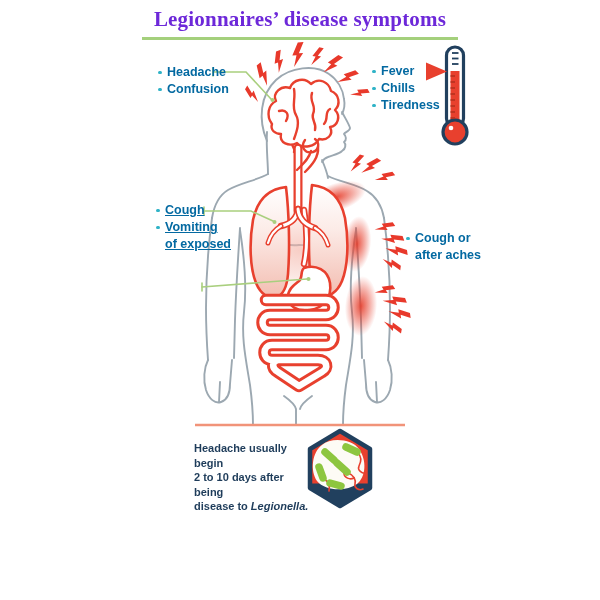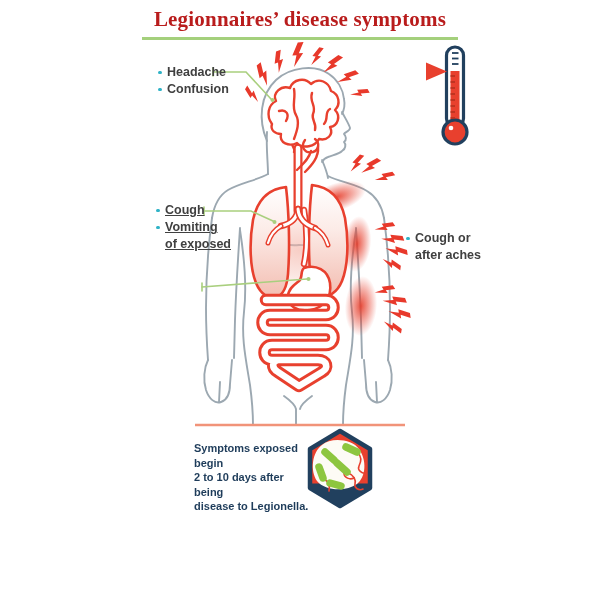--- a/index.html
+++ b/index.html
@@ -1,28 +1,28 @@
 <!DOCTYPE html>
 <html><head>
 <meta charset="utf-8">
 <style>
   html,body{margin:0;padding:0;background:#ffffff;}
   #stage{position:relative;width:600px;height:600px;background:#ffffff;overflow:hidden;
          font-family:"Liberation Sans",sans-serif;}
   #art{position:absolute;left:0;top:0;}
   .title{position:absolute;left:0;right:0;top:6px;text-align:center;
-         font:700 21px/26px "Liberation Serif",serif;color:#b91c1c;letter-spacing:.2px;}
+         font:700 21px/26px "Liberation Serif",serif;color:#6d28d9;letter-spacing:.2px;}
   .title-underline{position:absolute;left:142px;top:37px;width:316px;height:2.5px;background:#a4d07c;}
-  .label{position:absolute;font:700 12.5px/17px "Liberation Sans",sans-serif;color:#404040;}
+  .label{position:absolute;font:700 12.5px/17px "Liberation Sans",sans-serif;color:#0369a1;}
   .row{display:flex;align-items:center;white-space:nowrap;}
   .bullet{width:4px;height:3px;border-radius:2px;background:#2fb3c7;margin-right:5px;flex:none;}
   .indent{padding-left:9px;}
   .footnote{position:absolute;left:194px;top:441px;width:120px;
             font:700 11px/14.5px "Liberation Sans",sans-serif;color:#1e3c5a;}
-  .footnote .it{}
+  .footnote .it{font-style:italic;}
 </style>
 </head>
 <body>
 
 <div id="stage">
 
   <svg id="art" width="600" height="600" viewBox="0 0 600 600">
     <defs>
       <path id="bolt" d="M0.5,-10 L-5,1 L-1.4,1 L-4.2,11 L4.5,-0.5 L0.8,-0.5 L5.5,-10 Z"></path>
       <linearGradient id="lungGrad" x1="0" y1="0" x2="0" y2="1">
@@ -219,20 +219,34 @@
     <div class="row">
       <span class="bullet"></span>
       <span>Headache</span>
     </div>
     <div class="row">
       <span class="bullet"></span>
       <span>Confusion</span>
     </div>
   </div>
 
+  <div class="label" style="left:372px;top:63px;">
+    <div class="row">
+      <span class="bullet"></span>
+      <span>Fever</span>
+    </div>
+    <div class="row">
+      <span class="bullet"></span>
+      <span>Chills</span>
+    </div>
+    <div class="row">
+      <span class="bullet"></span>
+      <span>Tiredness</span>
+    </div>
+  </div>
 
   <div class="label" style="left:156px;top:202px;text-decoration:underline;">
     <div class="row">
       <span class="bullet"></span>
       <span>Cough</span>
     </div>
     <div class="row">
       <span class="bullet"></span>
       <span>Vomiting</span>
     </div>
@@ -246,18 +260,18 @@
     <div class="row">
       <span class="bullet"></span>
       <span>Cough or</span>
     </div>
     <div class="row indent">
       <span>after aches</span>
     </div>
   </div>
 
   <div class="footnote">
-    <div>Symptoms exposed begin</div>
+    <div>Headache usually begin</div>
     <div>2 to 10 days after being</div>
     <div><span>disease to </span><span class="it">Legionella.</span></div>
   </div>
 
 </div>
 
 </body></html>

